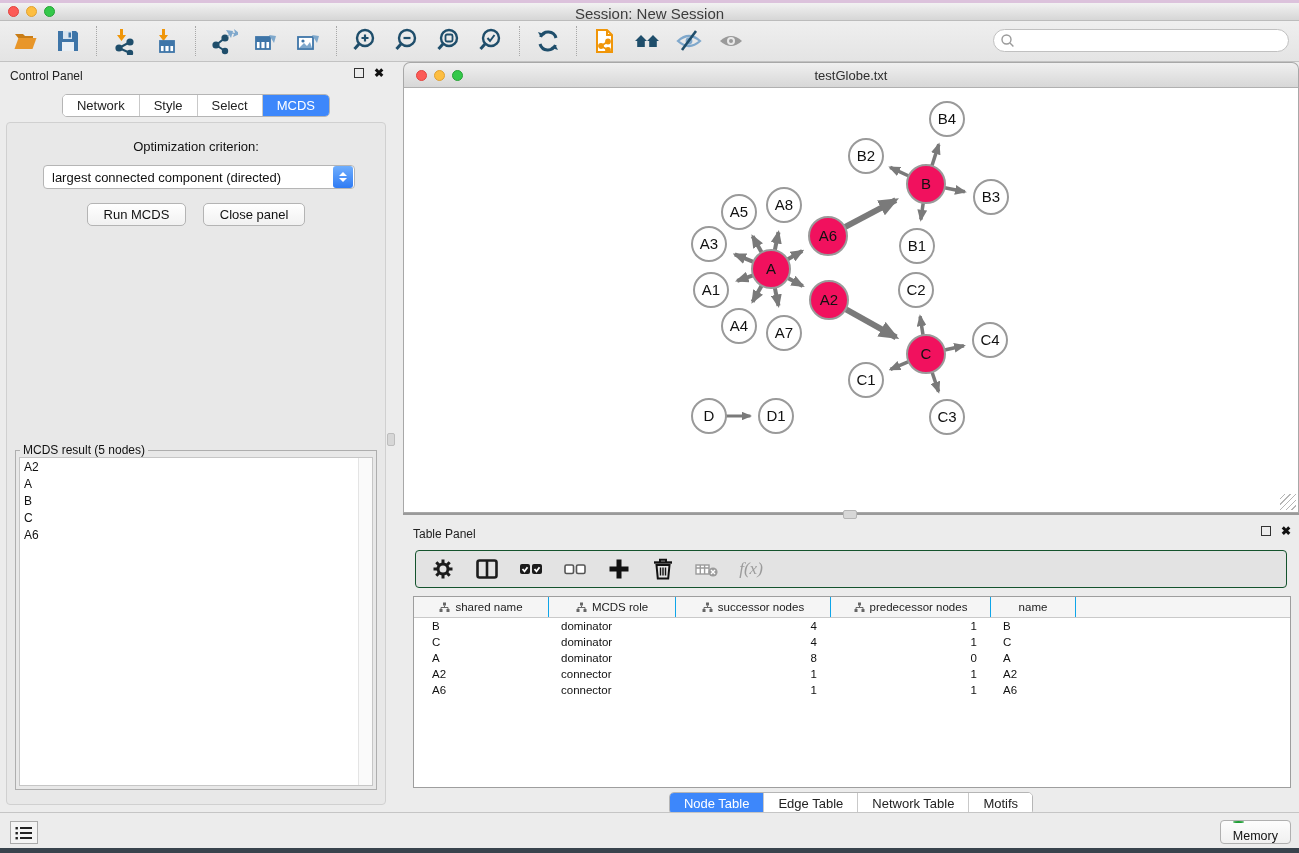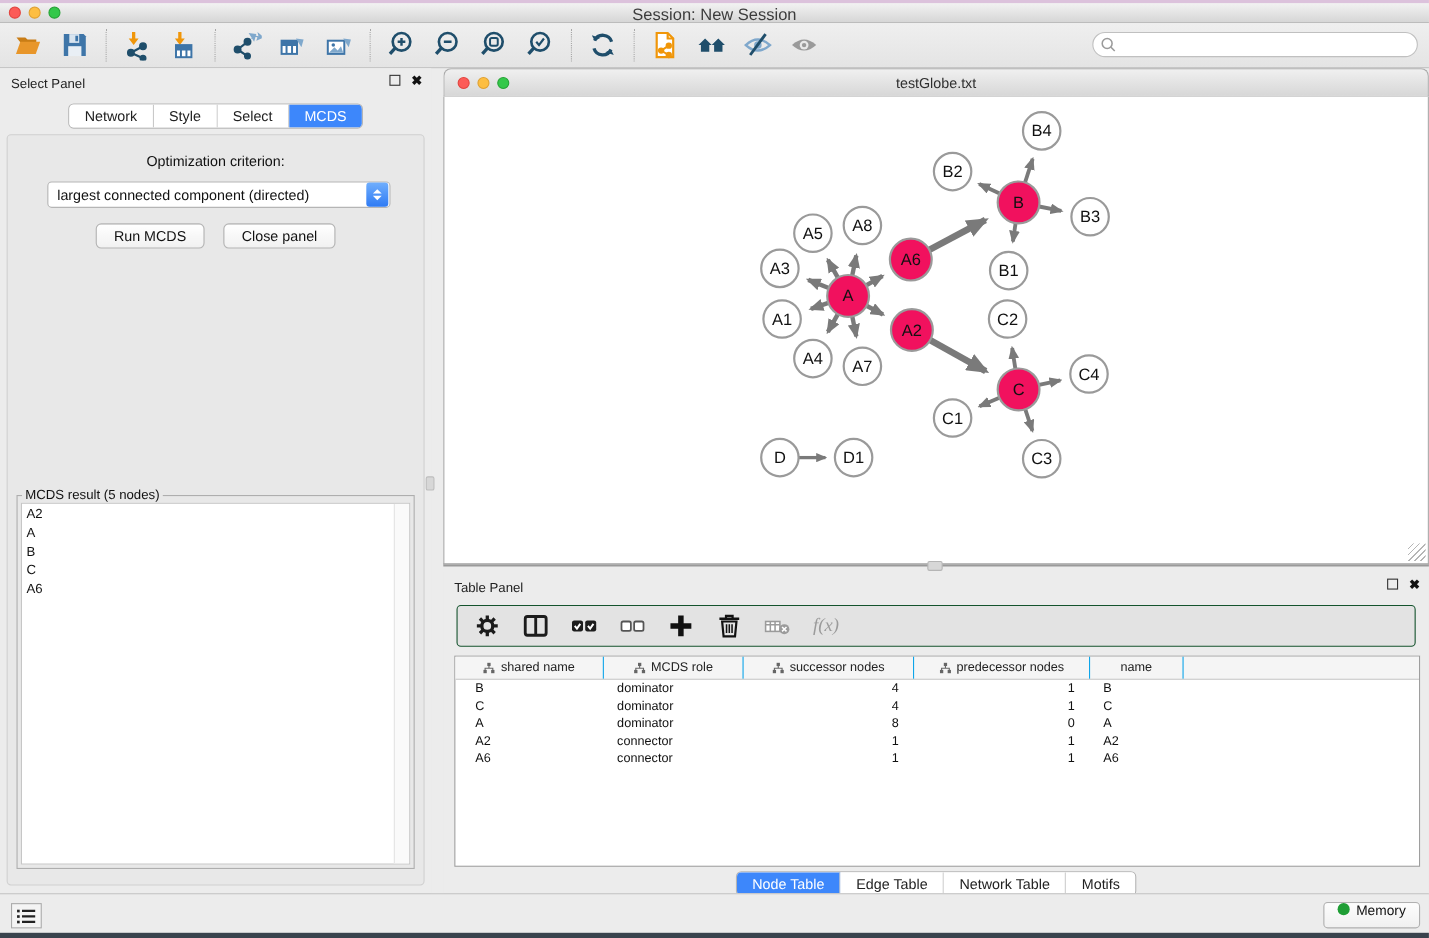--- a/index.html
+++ b/index.html
@@ -95,21 +95,21 @@
   .nt-row { display:flex; height:16px; align-items:center; }
   .nt-cell { font-size:11.5px; color:#111; overflow:hidden; white-space:nowrap; }
 
   #tp-tabs-row { position:absolute; left:0; right:0; top:272px; text-align:center; }
 
   
   #status-bar { position:absolute; left:0; top:812px; width:1299px; height:36px; background:#ececec; border-top:1px solid #c5c5c5; }
   #status-list-btn { position:absolute; left:10px; top:8px; width:28px; height:23px; background:#f4f4f4;
     border:1px solid #ababab; display:flex; align-items:center; justify-content:center; cursor:pointer; }
   #memory-btn { position:absolute; right:8px; top:7px; height:24px; background:linear-gradient(#fdfdfd,#f0f0f0);
-    border:1px solid #b0b0b0; border-radius:4px; display:flex; align-items:flex-start; gap:6px; padding:0 12px; cursor:pointer; }
+    border:1px solid #b0b0b0; border-radius:4px; display:flex; align-items:flex-start; gap:6px; padding:0 12px; cursor:pointer;flex-direction:column; }
   #memory-dot { width:11px; height:11px; border-radius:50%; background:#1f9e35; }
   #memory-btn span.lbl { font-size:12.5px; color:#111; }
   #bottom-strip { position:absolute; left:0; top:848px; width:1299px; height:5px; background:#39434d; }
 </style>
 </head>
 <body>
 
 <div id="top-strip"></div>
 <div id="titlebar">
   <div class="lights">
@@ -275,21 +275,21 @@
     <svg width="15" height="15" viewBox="0 0 15 15">
         <circle cx="6.5" cy="6.5" r="4.5" fill="none" stroke="#9a9a9a" stroke-width="1.4"></circle>
         <path d="M10 10l3.4 3.4" stroke="#9a9a9a" stroke-width="1.4"></path>
       </svg>
     <input type="text" placeholder="" style="">
   </div>
 </div>
 
 <div id="control-panel">
   <div class="panel-header">
-    <span class="panel-title">Select Panel</span>
+    <span class="panel-title">Control Panel</span>
     <span class="panel-btns">
       <span class="float-box"></span>
       <span class="close-x">✖</span>
     </span>
   </div>
   <div id="cp-tabs-row">
     <span class="segmented" id="cp-tabs">
         <button class="seg-btn">Network</button>
         <button class="seg-btn">Style</button>
         <button class="seg-btn">Select</button>

